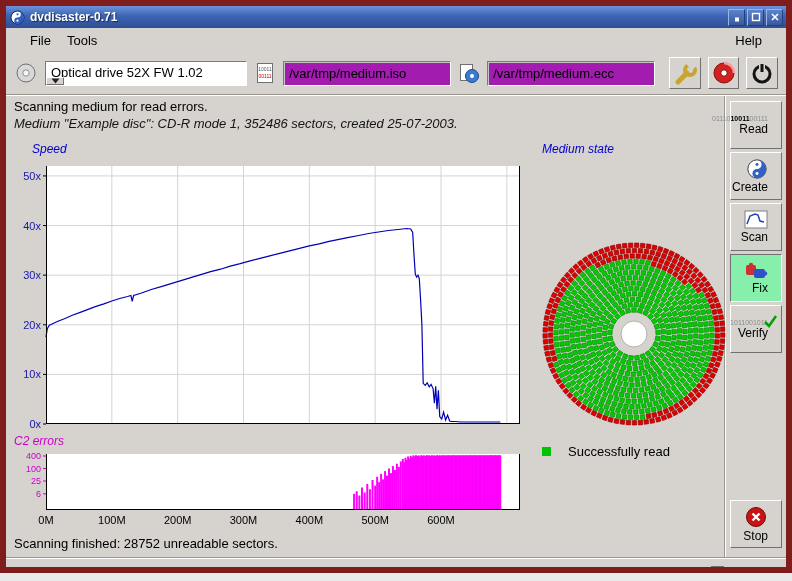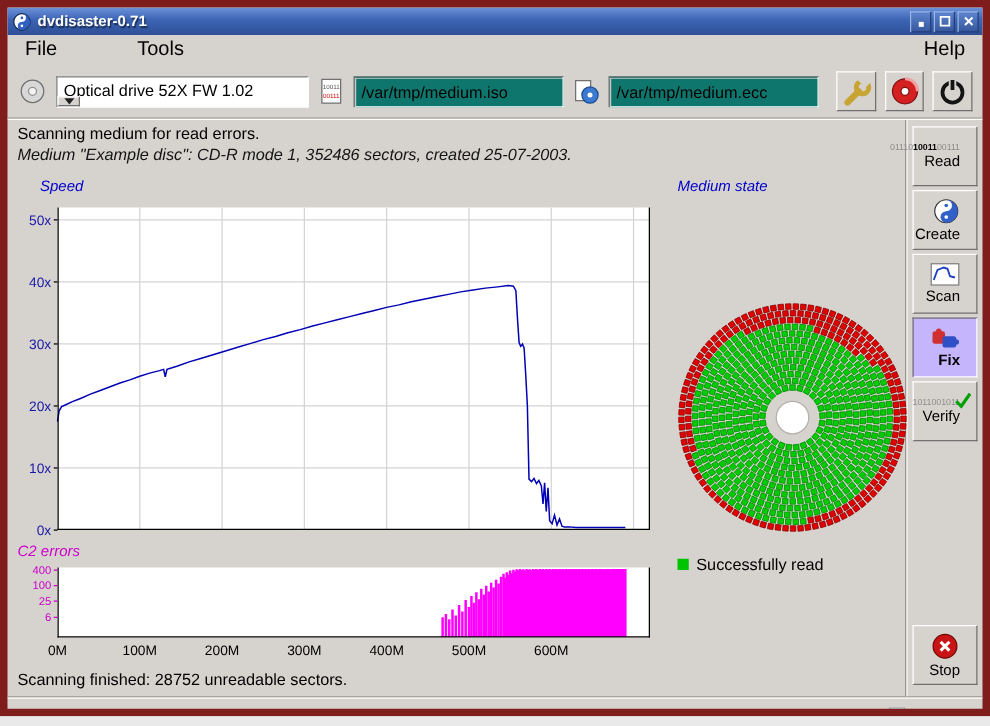--- a/index.html
+++ b/index.html
@@ -11,34 +11,34 @@
     background:linear-gradient(180deg,#6c92da 0%,#3c64b4 45%,#2e4f96 100%); }
   .win-icon { width:16px; height:16px; display:flex; align-items:center; justify-content:center; }
   .title { color:#fff; font-weight:bold; font-size:12px; margin-left:5px; flex:1;
     text-shadow:1px 1px 1px #16294e; }
   .win-btns { display:flex; gap:2px; }
   .wb { width:17px; height:17px; padding:0; display:flex; align-items:center; justify-content:center;
     border:1px solid; border-color:#9ab4e6 #24407a #24407a #9ab4e6;
     background:linear-gradient(180deg,#5c84cc,#37589e); }
 
   
-  .menubar { height:24px; display:flex; align-items:center; padding:0 6px; font-size:16px;gap:48px; }
+  .menubar { height:24px; display:flex; align-items:center; padding:0 16px; font-size:13px; }
   .menu-item { padding:2px 8px; }
   .menu-help { margin-left:auto; }
 
   
   .toolbar { height:42px; display:flex; align-items:center; padding:0 8px; gap:7px; }
   .tool-icon { display:flex; align-items:center; }
   .combo { height:25px; width:205px; display:flex; align-items:stretch;
     border:1px solid; border-color:#7a7a7a #fff #fff #7a7a7a; background:#fff;flex-direction:column; }
   .combo-text { flex:1; font-size:13px; padding:3px 5px; white-space:nowrap; overflow:hidden; }
   .combo-btn { width:18px; background:#d6d2ce; border:1px solid; border-color:#fff #707070 #707070 #fff;
     display:flex; align-items:center; justify-content:center; }
   .entry { height:25px; width:168px; border:1px solid; border-color:#7a7a7a #fff #fff #7a7a7a;
-    background:#0f766e; font-size:13px; padding:0 5px; box-shadow:inset 1px 1px 0 #c6c6c6; }
+    background:#a21caf; font-size:13px; padding:0 5px; box-shadow:inset 1px 1px 0 #c6c6c6; }
   .tb-spacer { flex:1; }
   .tbtn { width:32px; height:32px; background:#d6d2ce; padding:0;
     border:1px solid; border-color:#fff #707070 #707070 #fff;
     display:flex; align-items:center; justify-content:center; }
 
   .hsep { height:2px; border-top:1px solid #9a968e; border-bottom:1px solid #ffffff; }
 
   
   .content { display:flex; height:461px; }
   .main { position:relative; flex:1; }
@@ -50,33 +50,33 @@
   .chart-title { position:absolute; font-size:12px; color:#0000cc;font-style:italic; }
   #speed-title  { top:46px; left:26px; }
   #medium-title { top:46px; left:536px; }
   #c2-title     { top:338px; left:8px; color:#cc00cc; }
 
   #speed-svg { position:absolute; top:62px;  left:6px; }
   #c2-svg    { position:absolute; top:354px; left:6px; }
   #disc-svg  { position:absolute; top:140px; left:530px; }
   svg text { font-family:"Liberation Sans","DejaVu Sans",sans-serif; }
 
-  .legend { position:absolute; left:536px; display:flex; align-items:center; gap:6px; font-size:13px; }
+  .legend { position:absolute; left:536px; display:flex; align-items:center; gap:17px; font-size:13px; }
   #legend-ok  { top:348px; }
   #legend-bad { top:373px; }
   .swatch { width:9px; height:9px; display:inline-block; }
 
   .status-line { position:absolute; top:440px; left:8px; font-size:13px; }
 
   
   .sidebar { width:60px; display:flex; flex-direction:column; align-items:center; padding:5px 0 6px; }
   .sbtn { width:52px; height:48px; margin-bottom:3px; background:#d6d2ce; font-size:12px; color:#000;
     border:1px solid; border-color:#fff #707070 #707070 #fff;
     display:flex; flex-direction:column; align-items:flex-end; justify-content:center; padding:13px; }
-  .sbtn.pressed { border-color:#707070 #fff #fff #707070; background:#c4b5fd;font-weight:bold; }
+  .sbtn.pressed { border-color:#707070 #fff #fff #707070; background:#86efac; }
   .sbtn .icon { height:24px; display:flex; align-items:center; justify-content:center; position:relative; }
   .stop-wrap { margin-top:auto; }
   .bits { font-family:"DejaVu Sans Mono","Liberation Mono",monospace; font-size:7px; line-height:7px;
     color:#8c8c8c; text-align:center; }
   .bits .mid { color:#000; font-weight:bold; }
   .vcheck { position:absolute; right:-9px; bottom:-3px; }
 
   
   .bottombar { height:26px; display:flex; align-items:center; justify-content:flex-end; padding:0 8px; }
   .viewlog { display:flex; align-items:center; gap:5px; font-size:13px;padding-left:24px; }

